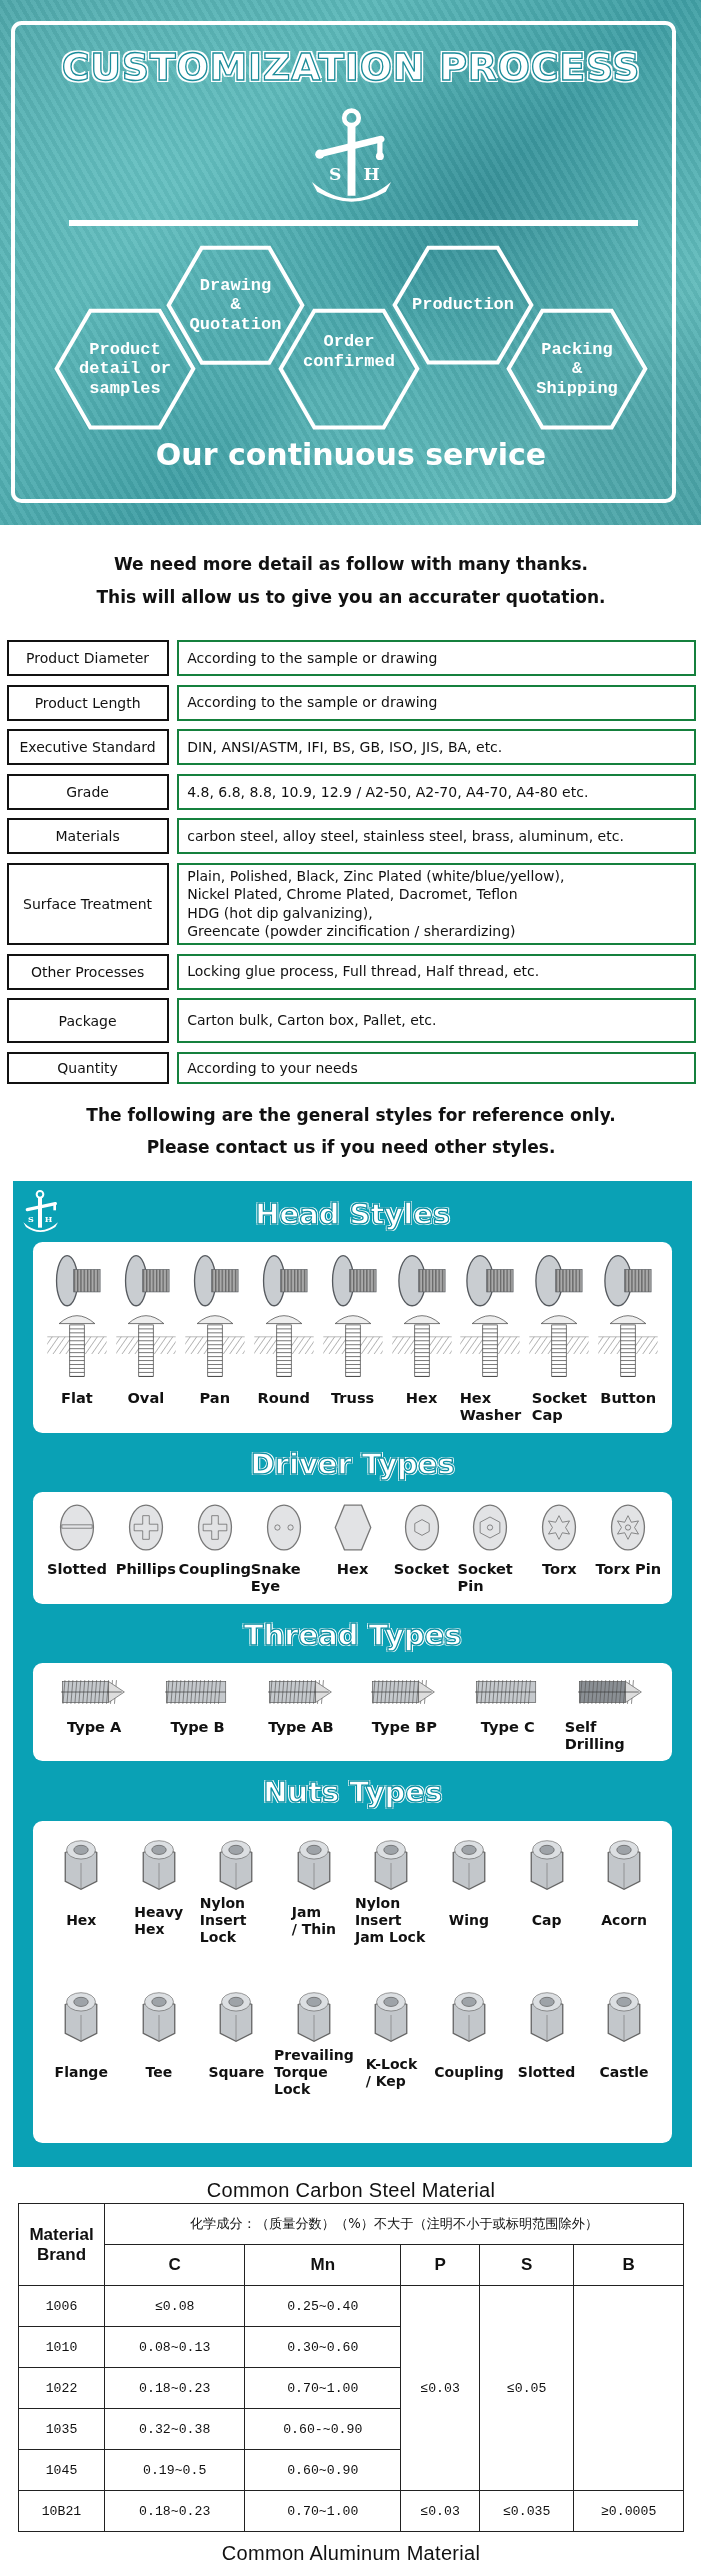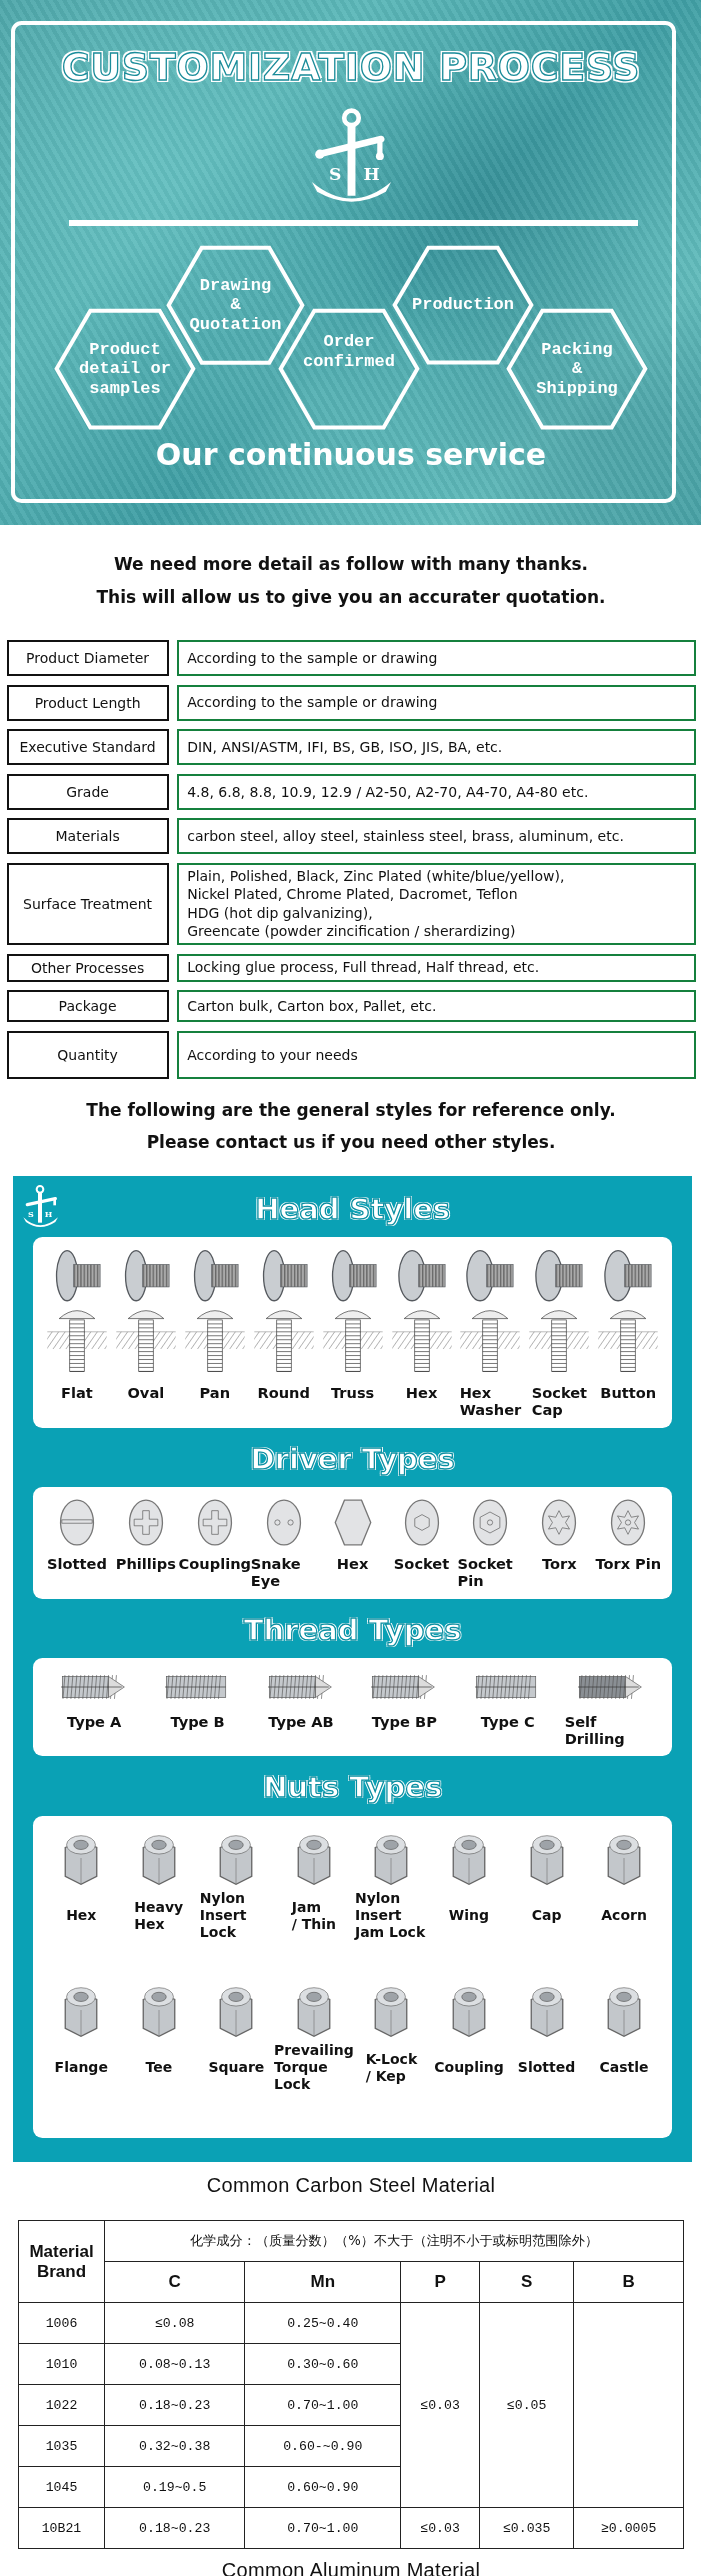--- a/index.html
+++ b/index.html
@@ -34,21 +34,21 @@
 .grid{display:flex;justify-content:space-around;align-items:flex-start}
 .item{display:flex;flex-direction:column;align-items:center;text-align:left}
 .item .lab{font-family:"DejaVu Sans",sans-serif;font-weight:bold;font-size:14.6px;line-height:17px;margin-top:4px;white-space:pre-line;color:#111}
 .head-item{width:66px}
 .drv-item{width:66px}
 .thr-item{width:93px}
 .nut-item{width:73px;height:152px;justify-content:flex-start}
 .nut-item .lab{font-size:14px;height:37px;display:flex;align-items:center}
 
 .mat-title{text-align:center;font-family:"Liberation Sans",sans-serif;font-size:20px;margin-top:12px;letter-spacing:0.3px}
-table.mt{border-collapse:collapse;margin:23px auto 0;font-family:"Liberation Mono",monospace}
+table.mt{border-collapse:collapse;margin:1px auto 0;font-family:"Liberation Mono",monospace}
 table.mt td,table.mt th{border:1px solid #222;text-align:center;font-weight:normal}
 table.big{width:666px;font-size:13.2px}
 table.big td{height:41px}
 table.big th{font-family:"Liberation Sans",sans-serif;font-weight:bold;font-size:17px;height:41px}
 .small-title{font-size:20px;margin-top:9.3px}
 </style>
 </head>
 <body>
 <svg width="0" height="0" style="position:absolute">
     <defs>
@@ -141,29 +141,29 @@
       <div class="k">Materials</div>
       <div class="v">carbon steel, alloy steel, stainless steel, brass, aluminum, etc.</div>
     </div>
   <div class="row" style="height:82px">
       <div class="k">Surface Treatment</div>
       <div class="v">Plain, Polished, Black, Zinc Plated (white/blue/yellow),
 Nickel Plated, Chrome Plated, Dacromet, Teflon
 HDG (hot dip galvanizing),
 Greencate (powder zincification / sherardizing)</div>
     </div>
-  <div class="row" style="height:28px">
+  <div class="row" style="height:36px">
       <div class="k">Other Processes</div>
       <div class="v">Locking glue process, Full thread, Half thread, etc.</div>
     </div>
-  <div class="row" style="height:32px">
+  <div class="row" style="height:45px">
       <div class="k">Package</div>
       <div class="v">Carton bulk, Carton box, Pallet, etc.</div>
     </div>
-  <div class="row" style="height:48px">
+  <div class="row" style="height:32px">
       <div class="k">Quantity</div>
       <div class="v">According to your needs</div>
     </div>
 </div>
 
 <div class="intro2">
   <div>The following are the general styles for reference only.</div>
   <div>Please contact us if you need other styles.</div>
 </div>
 

